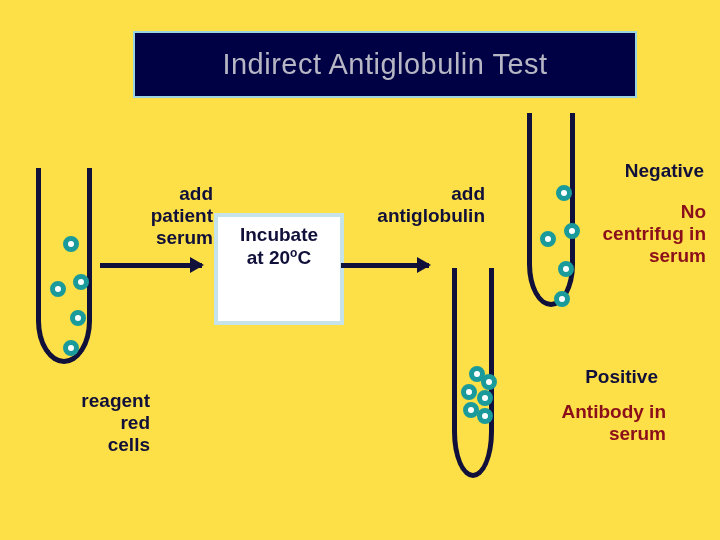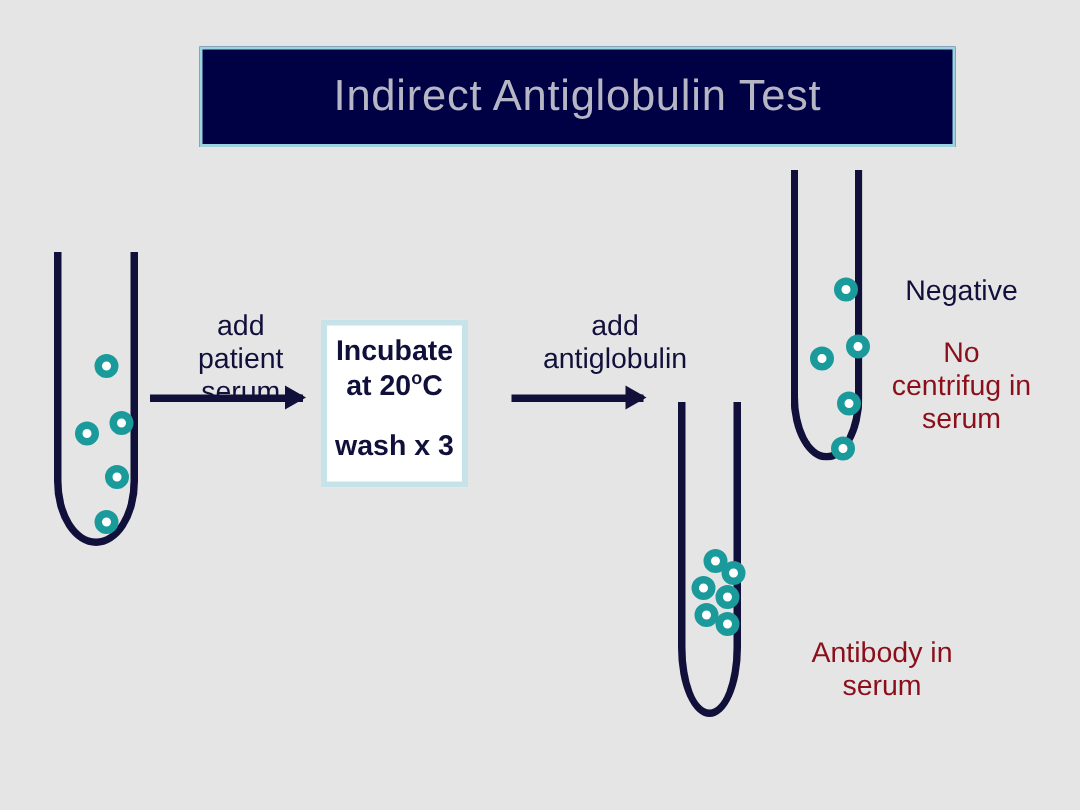--- a/index.html
+++ b/index.html
@@ -4,21 +4,21 @@
 <style>
   html, body {
     margin: 0;
     padding: 0;
     background: #ffffff;
   }
   #slide {
     position: relative;
     width: 720px;
     height: 540px;
-    background: #e5e5e5;
+    background: #fde047;
     overflow: hidden;
     font-family: "Liberation Sans", sans-serif;
   }
 
   
   #title-bar {
     position: absolute;
     left: 133px;
     top: 31px;
     width: 504px;
@@ -36,25 +36,24 @@
     font-weight: 400;
     letter-spacing: 0.5px;
     white-space: nowrap;
   }
 
   
   .label {
     position: absolute;
     color: #10103a;
     font-size: 19px;
-    font-weight: normal;
+    font-weight: bold;
     line-height: 1.16;
-    text-align: center;
+    text-align: right;
     white-space: pre-line;
-    margin-top: 24px;
   }
   .label.red {
     color: #8b0f1a;
   }
 
   
   .tube {
     position: absolute;
     box-sizing: border-box;
     border-left: 5px solid #10103a;
@@ -92,21 +91,21 @@
     border-top: 8px solid transparent;
     border-bottom: 8px solid transparent;
     border-left: 14px solid #10103a;
   }
 
   
   #incubate-box {
     position: absolute;
     left: 214px;
     top: 213px;
-    width: 98px;
+    width: 130px;
     height: 112px;
     border: 4px solid #c5e3e8;
     box-sizing: border-box;
     background: #ffffff;
     display: flex;
     flex-direction: column;
     align-items: center;
     justify-content: flex-start;
     padding-top: 7px;
   }
@@ -136,30 +135,32 @@
     <div id="title-text">Indirect Antiglobulin Test</div>
   </div>
 
   <div class="tube" style="left:36px; top:168px; width:56px; height:196px;">
     <div class="cell" style="left:22px; top:68px;"></div>
     <div class="cell" style="left:9px;  top:113px;"></div>
     <div class="cell" style="left:32px; top:106px;"></div>
     <div class="cell" style="left:29px; top:142px;"></div>
     <div class="cell" style="left:22px; top:172px;"></div>
   </div>
+  <div class="label" style="left:10px; top:390px; width:140px;">reagent
+red
+cells</div>
 
   <div class="label" style="left:108px; top:183px; width:105px;">add
 patient
 serum</div>
   <div class="arrow" style="left:100px; top:263px; width:102px;"></div>
 
   <div id="incubate-box">
     <div class="line">Incubate</div>
     <div class="line"><span>at 20</span><span class="sup">o</span><span>C</span></div>
-    <div class="line spaced">wash x 3</div>
   </div>
 
   <div class="label" style="left:335px; top:183px; width:150px;">add
 antiglobulin</div>
   <div class="arrow" style="left:341px; top:263px; width:88px;"></div>
 
   <div class="tube" style="left:452px; top:268px; width:42px; height:210px;">
     <div class="cell" style="left:12px; top:98px;"></div>
     <div class="cell" style="left:24px; top:106px;"></div>
     <div class="cell" style="left:4px;  top:116px;"></div>
@@ -174,16 +175,17 @@
     <div class="cell" style="left:32px; top:110px;"></div>
     <div class="cell" style="left:26px; top:148px;"></div>
     <div class="cell" style="left:22px; top:178px;"></div>
   </div>
 
   <div class="label" style="left:578px; top:160px; width:126px;">Negative</div>
   <div class="label red" style="left:576px; top:201px; width:130px;">No
 centrifug in
 serum</div>
 
+  <div class="label" style="left:518px; top:366px; width:140px;">Positive</div>
   <div class="label red" style="left:510px; top:401px; width:156px;">Antibody in
 serum</div>
 
 </div>
 
 </body></html>

